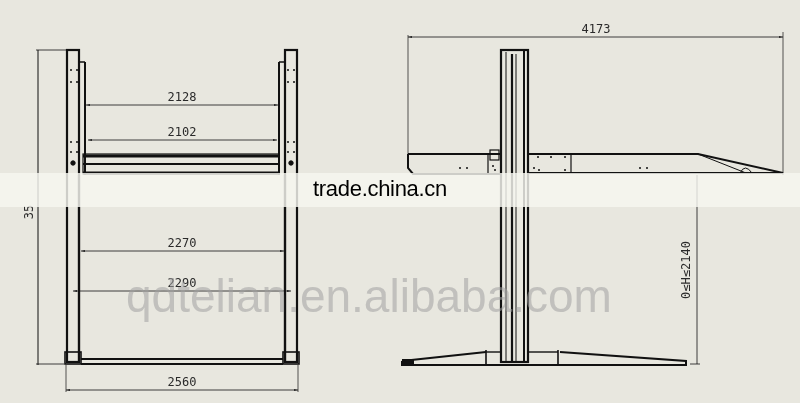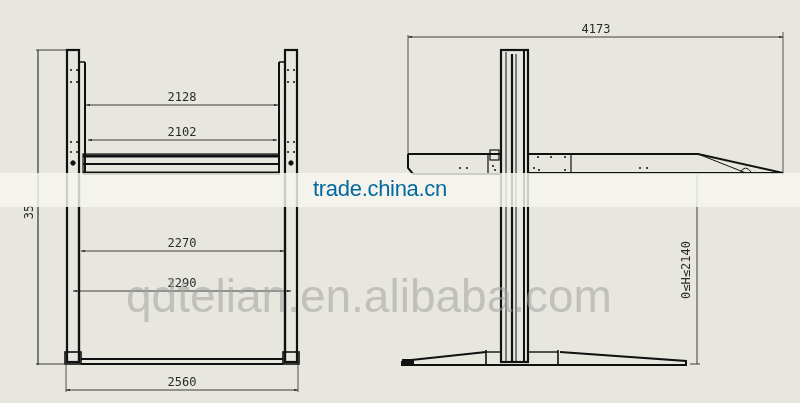--- a/index.html
+++ b/index.html
@@ -15,21 +15,21 @@
     font-size: 12px;
     fill: #2a2a2a;
   }
   .wm-band {
     position: absolute; left: 0; top: 173px; width: 800px; height: 34px;
     background: rgba(246,246,240,0.82);
   }
   .wm1 {
     position: absolute; left: 313px; top: 176px;
     font-family: "Liberation Sans", sans-serif;
-    font-size: 22px; color: #0369a1; letter-spacing: -0.3px;
+    font-size: 22px; color: #000000; letter-spacing: -0.3px;
   }
   .wm2 {
     position: absolute; left: 126px; top: 269px;
     font-family: "Liberation Sans", sans-serif;
     font-size: 46px; color: rgba(160,160,160,0.55); letter-spacing: 0px;
   }
 </style>
 </head>
 <body>
 

